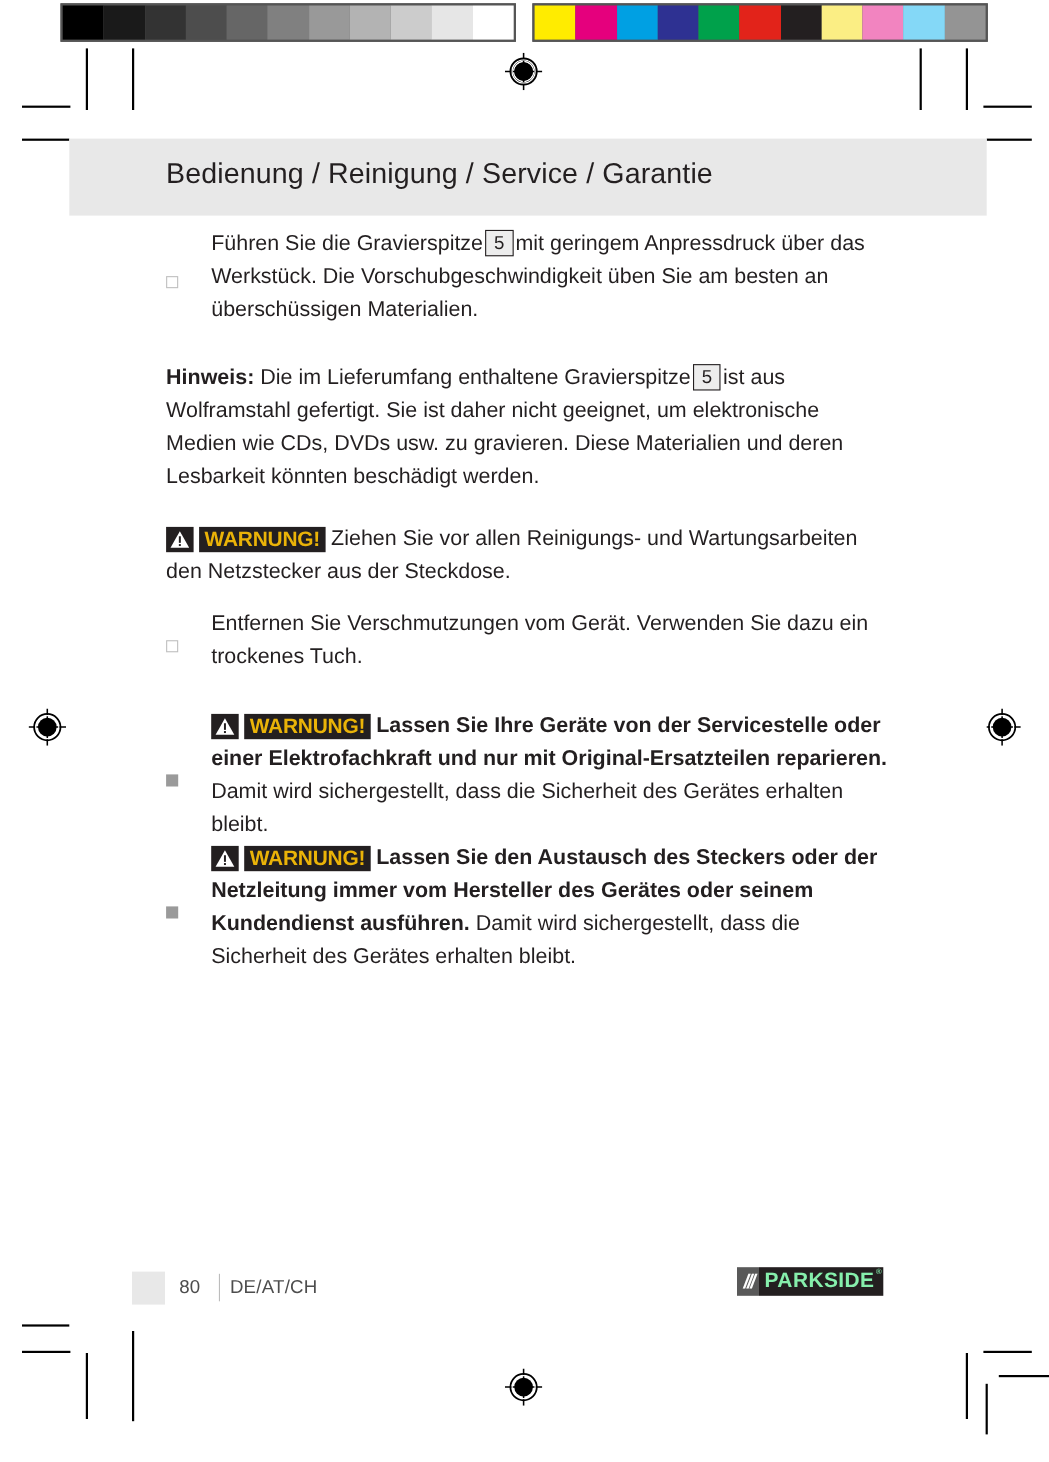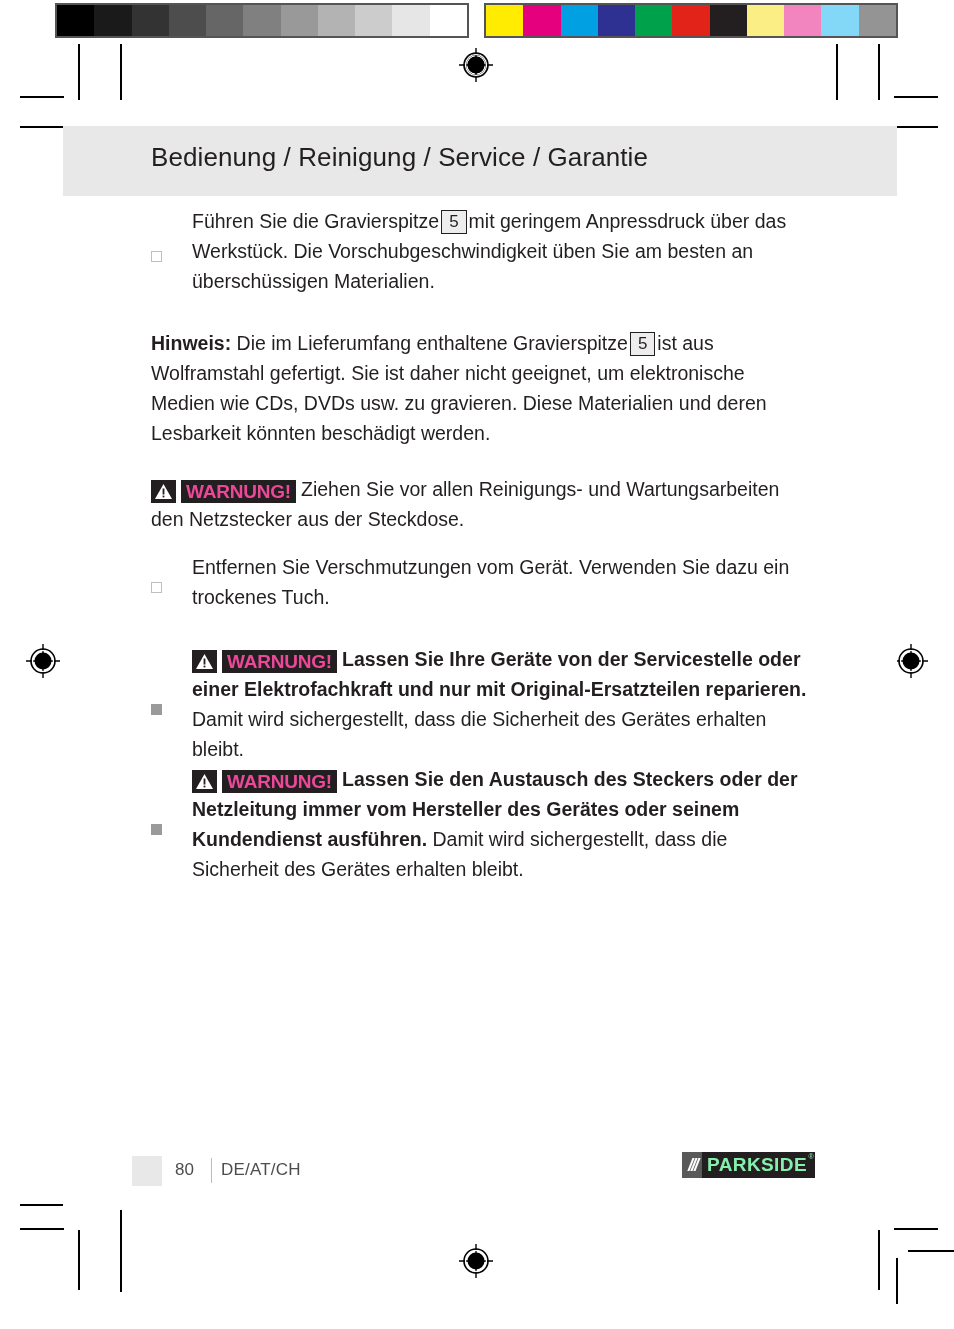--- a/index.html
+++ b/index.html
@@ -155,33 +155,33 @@
     width: 25px; height: 23px;
     background: #231f20;
     display: inline-flex;
     align-items: center;
     justify-content: center;
     margin-right: 5px;
   }
   .warn-ico svg { display: block; }
   .warn-word {
     background: #231f20;
-    color: #ec4899;
+    color: #eab308;
     font-weight: bold;
     font-size: 19px;
     line-height: 23px;
     padding: 0 5px;
     letter-spacing: -0.2px;
     white-space: nowrap;
   }
 
   
   #footer {
     position: absolute;
-    left: 12px; top: 1050px;
+    left: 0; top: 1050px;
     width: 834px; height: 44px;
   }
   #footer-chip {
     position: absolute;
     left: 57px; top: 6px;
     width: 30px; height: 30px;
     background: #e8e8e8;
   }
   #footer-page {
     position: absolute;

